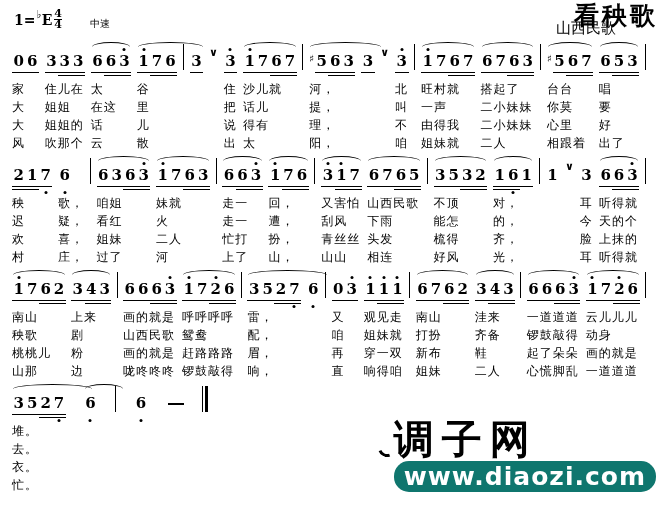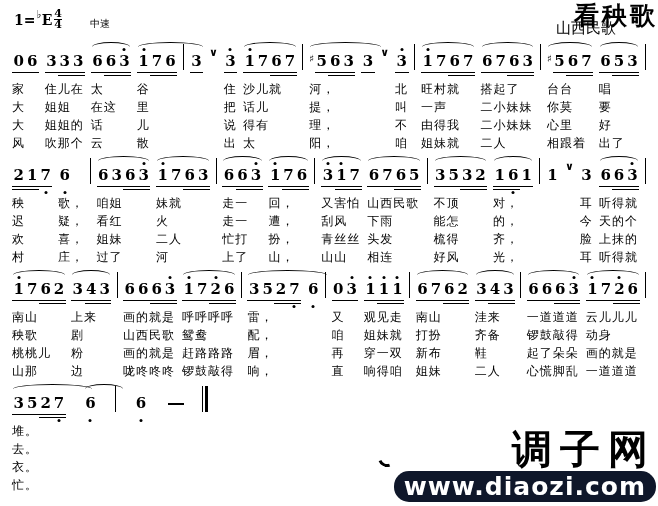--- a/index.html
+++ b/index.html
@@ -42,26 +42,26 @@
   .sharp{font-size:10px;font-weight:700;position:relative;top:-6px;margin-right:1px;
          font-family:"DejaVu Sans",sans-serif}
   .breath{font-size:11px;font-weight:700;margin-bottom:12px;line-height:10px}
   .barline{width:1px;height:26px;background:#000}
   .endbar{display:flex;align-items:flex-end;height:26px}
   .endbar .thin{width:1px;height:26px;background:#000;margin-right:2px}
   .endbar .thick{width:3px;height:26px;background:#000}
   .dashline{width:16px;height:2px;background:#000;margin-bottom:7px;margin-left:2px}
   .lyr{height:18px;line-height:18px;font-size:12px;white-space:nowrap;letter-spacing:1px}
   
-  .wm{position:absolute;right:2px;bottom:4px;text-align:right}
+  .wm{position:absolute;right:2px;bottom:14px;text-align:left}
   .wm-frag{position:absolute;left:-16px;top:22px;width:12px;height:12px;
            border:3px solid transparent;border-bottom-color:#000;border-radius:50%;
            transform:rotate(25deg)}
   .wm-name{font-size:40px;font-weight:700;letter-spacing:8px;line-height:44px}
-  .wm-bar{background:#0f172a;color:#fff;font-weight:700;font-size:25px;line-height:31px;
+  .wm-bar{background:#0f766e;color:#fff;font-weight:700;font-size:25px;line-height:31px;
           border-radius:15px;padding:0 10px;letter-spacing:1px}
 </style>
 </head>
 <body>
 
 <div class="header">
   <div class="keysig">
     <span>1=</span>
       <span class="flat">♭</span>
       <span>E</span>

